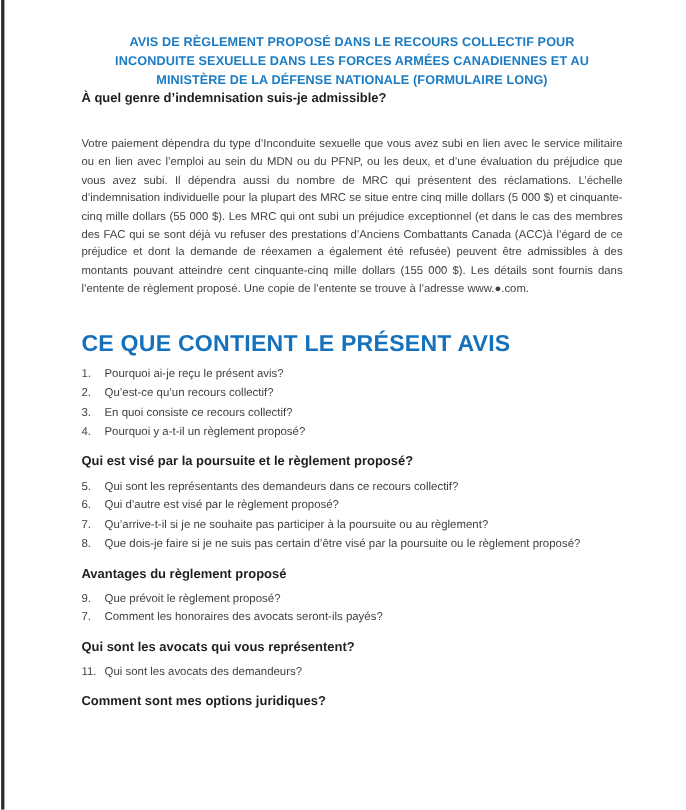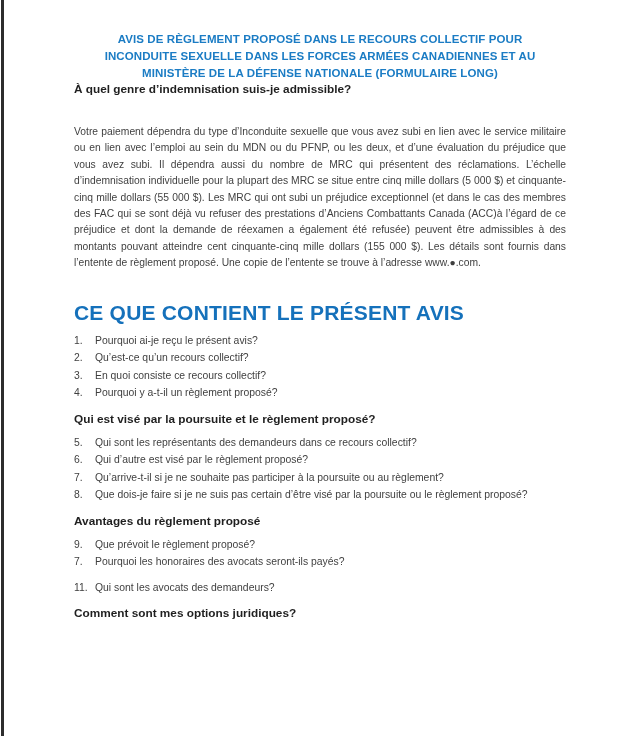--- a/index.html
+++ b/index.html
@@ -133,24 +133,25 @@
   </div>
 
   <div class="sec-heading">Avantages du règlement proposé</div>
   <div class="toc-list">
     <div class="toc-item">
       <span class="num">9.</span>
       <span class="item-text">Que prévoit le règlement proposé?</span>
     </div>
     <div class="toc-item">
       <span class="num">7.</span>
-      <span class="item-text">Pourquoi les honoraires des avocats seront-ils payés?</span>
+      <span class="item-text">Comment les honoraires des avocats seront-ils payés?</span>
     </div>
   </div>
 
+  <div class="sec-heading">Qui sont les avocats qui vous représentent?</div>
   <div class="toc-list">
     <div class="toc-item">
       <span class="num">11.</span>
       <span class="item-text">Qui sont les avocats des demandeurs?</span>
     </div>
   </div>
 
   <div class="sec-heading">Comment sont mes options juridiques?</div>
 
 </div>

